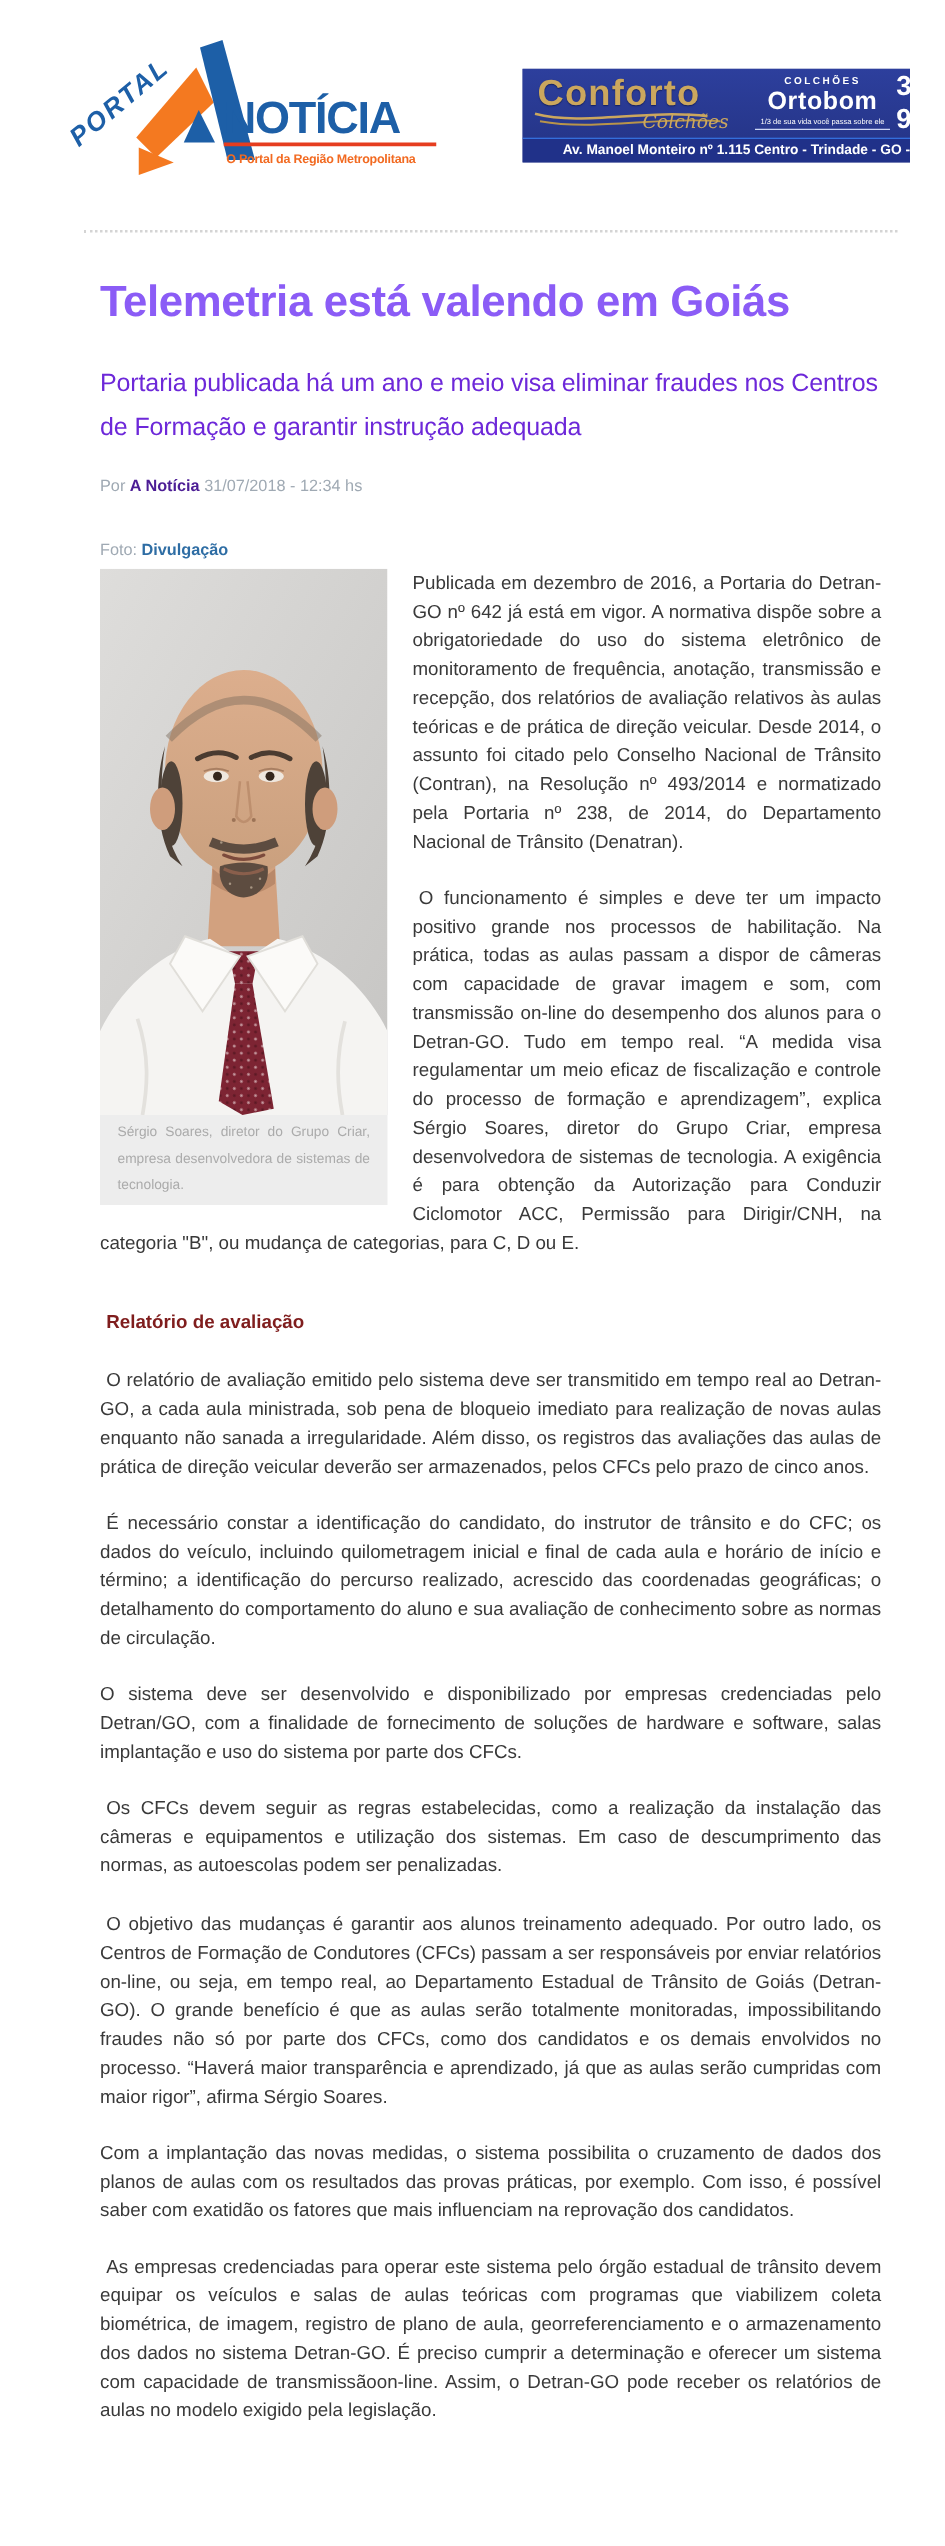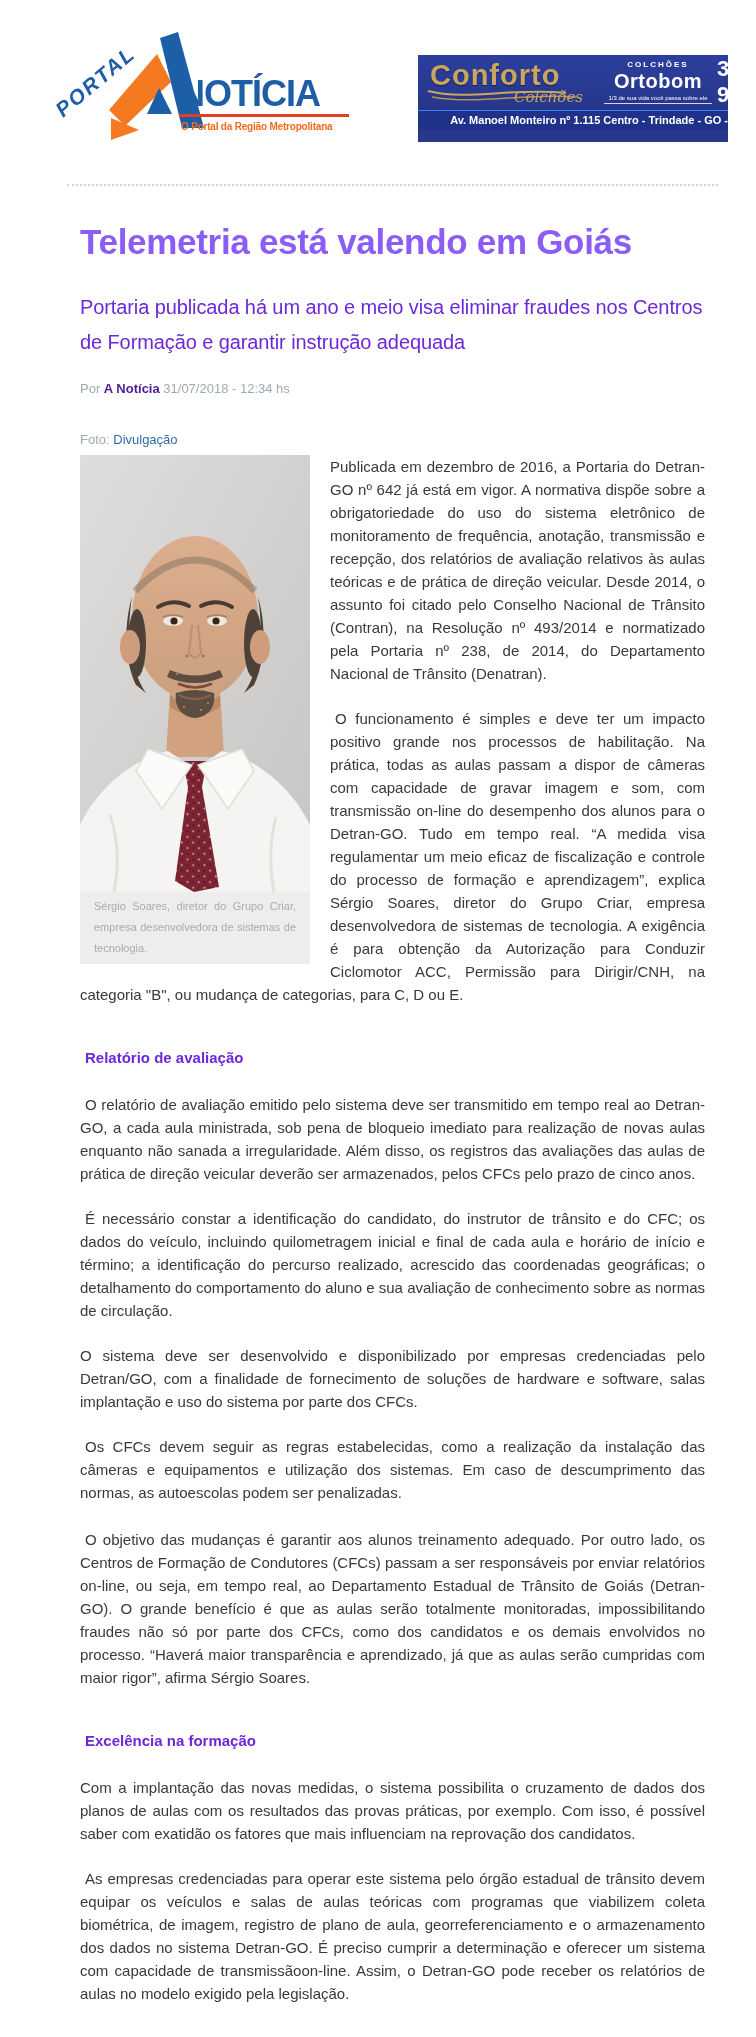--- a/index.html
+++ b/index.html
@@ -7,21 +7,21 @@
   body {
     width:756px; height:2037px; overflow:hidden;
     font-family:"Liberation Sans", sans-serif;
     position:relative;
   }
 
   
   .header { position:relative; height:186px; }
   .logo { position:absolute; left:55px; top:26px; width:300px; height:114px; cursor:pointer; }
   .ad {
-    position:absolute; left:418px; top:55px; width:310px; height:87px;
+    position:absolute; left:418px; top:55px; width:310px; height:75px;
     overflow:hidden; background:#27378c; cursor:pointer;
   }
   .ad-main { position:relative; height:55px; background:linear-gradient(180deg,#2d3f9d 0%, #26368a 100%); }
   .ad-brand {
     position:absolute; left:12px; top:4px;
     font-size:29px; font-weight:bold; letter-spacing:1px;
     color:#cba75e; text-shadow:0 1px 1px #14205e;
   }
   .ad-swoosh { position:absolute; left:8px; top:30px; }
   .ad-brand-sub {
@@ -44,27 +44,27 @@
   }
   .divider { position:absolute; left:67px; bottom:0; width:651px; border-top:2px dotted #d4d4d4; }
 
   
   .content { margin-left:80px; width:625px; }
   .headline { margin-top:34px; font-size:35px; font-weight:bold; color:#8b5cf6; letter-spacing:-.3px; line-height:1.25; }
   .sub { margin-top:26px; font-size:20px; color:#6d28d9; line-height:1.78; letter-spacing:-.1px; }
   .byline { margin-top:20px; font-size:13px; color:#9fa9b3; }
   .byline .author { color:#4c1d95; font-weight:bold; cursor:pointer; }
   .foto { margin-top:36px; font-size:13px; color:#9fa9b3; }
-  .foto .credit { color:#2e6da4; font-weight:normal; }
+  .foto .credit { color:#2e6da4; font-weight:bold; }
 
   .body { margin-top:8px; font-size:15px; line-height:23px; color:#393939; text-align:justify; }
   .body p { margin:0 0 22px 0; }
   .body p.ind { text-indent:5px; }
   .body p.gap { margin-top:24px; }
-  .body h3 { margin:40px 0 24px 0; font-size:15px; color:#6d28d9; padding-left:5px; }
+  .body h3 { margin:40px 0 24px 0; font-size:15px; color:#7f1d1d; padding-left:5px; }
 
   figure.photo { float:left; width:230px; margin:0 20px 16px 0; }
   figure.photo svg { display:block; }
   figcaption {
     background:#ededed; color:#ababab;
     font-size:11px; line-height:21px;
     padding:4px 14px 5px 14px;
   }
 </style>
 </head>
@@ -194,19 +194,18 @@
     <p class="ind">O funcionamento é simples e deve ter um impacto positivo grande nos processos de habilitação. Na prática, todas as aulas passam a dispor de câmeras com capacidade de gravar imagem e som, com transmissão on-line do desempenho dos alunos para o Detran-GO. Tudo em tempo real. “A medida visa regulamentar um meio eficaz de fiscalização e controle do processo de formação e aprendizagem”, explica Sérgio Soares, diretor do Grupo Criar, empresa desenvolvedora de sistemas de tecnologia. A exigência é para obtenção da Autorização para Conduzir Ciclomotor ACC, Permissão para Dirigir/CNH, na categoria "B", ou mudança de categorias, para C, D ou E.</p>
 
     <h3>Relatório de avaliação</h3>
 
     <p class="ind">O relatório de avaliação emitido pelo sistema deve ser transmitido em tempo real ao Detran-GO, a cada aula ministrada, sob pena de bloqueio imediato para realização de novas aulas enquanto não sanada a irregularidade. Além disso, os registros das avaliações das aulas de prática de direção veicular deverão ser armazenados, pelos CFCs pelo prazo de cinco anos.</p>
     <p class="ind">É necessário constar a identificação do candidato, do instrutor de trânsito e do CFC; os dados do veículo, incluindo quilometragem inicial e final de cada aula e horário de início e término; a identificação do percurso realizado, acrescido das coordenadas geográficas; o detalhamento do comportamento do aluno e sua avaliação de conhecimento sobre as normas de circulação.</p>
     <p>O sistema deve ser desenvolvido e disponibilizado por empresas credenciadas pelo Detran/GO, com a finalidade de fornecimento de soluções de hardware e software, salas implantação e uso do sistema por parte dos CFCs.</p>
     <p class="ind">Os CFCs devem seguir as regras estabelecidas, como a realização da instalação das câmeras e equipamentos e utilização dos sistemas. Em caso de descumprimento das normas, as autoescolas podem ser penalizadas.</p>
     <p class="ind gap">O objetivo das mudanças é garantir aos alunos treinamento adequado. Por outro lado, os Centros de Formação de Condutores (CFCs) passam a ser responsáveis por enviar relatórios on-line, ou seja, em tempo real, ao Departamento Estadual de Trânsito de Goiás (Detran-GO). O grande benefício é que as aulas serão totalmente monitoradas, impossibilitando fraudes não só por parte dos CFCs, como dos candidatos e os demais envolvidos no processo. “Haverá maior transparência e aprendizado, já que as aulas serão cumpridas com maior rigor”, afirma Sérgio Soares.</p>
 
-    <h3>Excelência na formação</h3>
 
     <p>Com a implantação das novas medidas, o sistema possibilita o cruzamento de dados dos planos de aulas com os resultados das provas práticas, por exemplo. Com isso, é possível saber com exatidão os fatores que mais influenciam na reprovação dos candidatos.</p>
     <p class="ind">As empresas credenciadas para operar este sistema pelo órgão estadual de trânsito devem equipar os veículos e salas de aulas teóricas com programas que viabilizem coleta biométrica, de imagem, registro de plano de aula, georreferenciamento e o armazenamento dos dados no sistema Detran-GO. É preciso cumprir a determinação e oferecer um sistema com capacidade de transmissãoon-line. Assim, o Detran-GO pode receber os relatórios de aulas no modelo exigido pela legislação.</p>
 
   </div>
 </div>
 
 </body></html>

